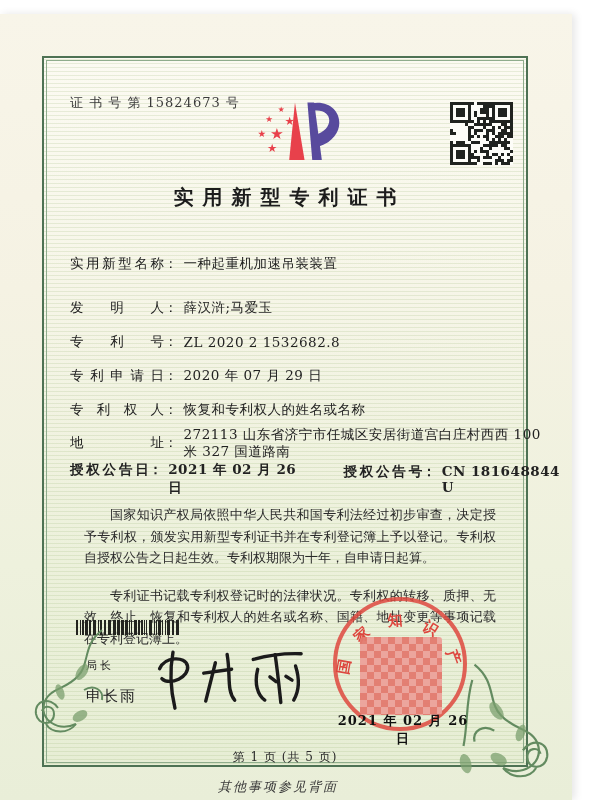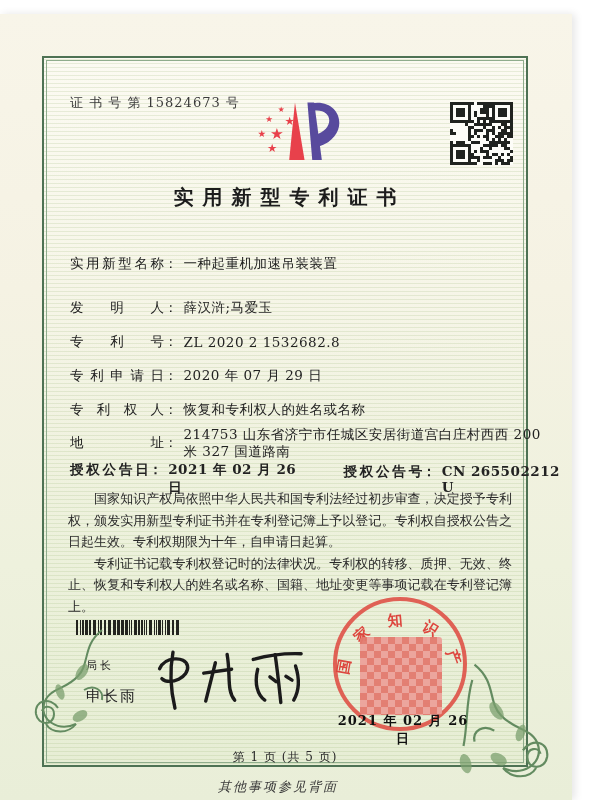--- a/index.html
+++ b/index.html
@@ -48,21 +48,21 @@
   .fcolon{display:inline-block;margin-right:6px;}
   .fvalue{display:inline-block;letter-spacing:.5px;}
   .fvalue.addr{width:372px;line-height:17px;}
   .grant-group{display:flex;font-weight:bold;}
   .grant-group .flabel{width:82px;}
   .grant2{margin-left:34px;}
   .paras{
     position:absolute;left:68px;top:474px;width:444px;
     font-size:13px;line-height:21.5px;color:#2a2a2a;text-align:justify;
   }
-  .paras p{margin:0;text-indent:2em;}
+  .paras p{margin:16px;text-indent:2em;}
   .barcode{
     position:absolute;left:76px;top:606px;width:156px;height:15px;
     display:flex;align-items:stretch;
   }
   .barcode div{background:#23241f;height:100%;}
   .director-label{position:absolute;left:86px;top:644px;font-size:11px;color:#222;letter-spacing:3px;text-align:right;}
   .director-name{position:absolute;left:86px;top:673px;font-size:15px;color:#222;letter-spacing:2px;}
   .signature{position:absolute;left:150px;top:626px;width:175px;height:80px;transform:rotate(-2deg);}
   .seal{position:absolute;left:333px;top:583px;width:134px;height:134px;}
   .seal-ring{
@@ -582,32 +582,32 @@
     <span class="fvalue">2020 年 07 月 29 日</span>
   </div>
   <div class="frow" style="top:387px">
     <span class="flabel">专利权人</span>
       <span class="fcolon">：</span>
     <span class="fvalue">恢复和专利权人的姓名或名称</span>
   </div>
   <div class="frow" style="top:412px">
     <span class="flabel">地址</span>
       <span class="fcolon">：</span>
-    <span class="fvalue addr">214753 山东省济宁市任城区安居街道宫白庄村西西 200 米 327 国道路南</span>
+    <span class="fvalue addr">272113 山东省济宁市任城区安居街道宫白庄村西西 100 米 327 国道路南</span>
   </div>
   <div class="frow" style="top:447px">
     <span class="grant-group">
       <span class="flabel">授权公告日</span>
         <span class="fcolon">：</span>
       <span class="fvalue">2021 年 02 月 26 日</span>
     </span>
     <span class="grant-group grant2">
       <span class="flabel">授权公告号</span>
         <span class="fcolon">：</span>
-      <span class="fvalue">CN 265502212 U</span>
+      <span class="fvalue">CN 181648844 U</span>
     </span>
   </div>
 
   <div class="paras">
     <p>国家知识产权局依照中华人民共和国专利法经过初步审查，决定授予专利权，颁发实用新型专利证书并在专利登记簿上予以登记。专利权自授权公告之日起生效。专利权期限为十年，自申请日起算。</p>
     <p>专利证书记载专利权登记时的法律状况。专利权的转移、质押、无效、终止、恢复和专利权人的姓名或名称、国籍、地址变更等事项记载在专利登记簿上。</p>
   </div>
 
   <div class="barcode">
       <div style="width: 2px; margin-right: 2px;"></div>

